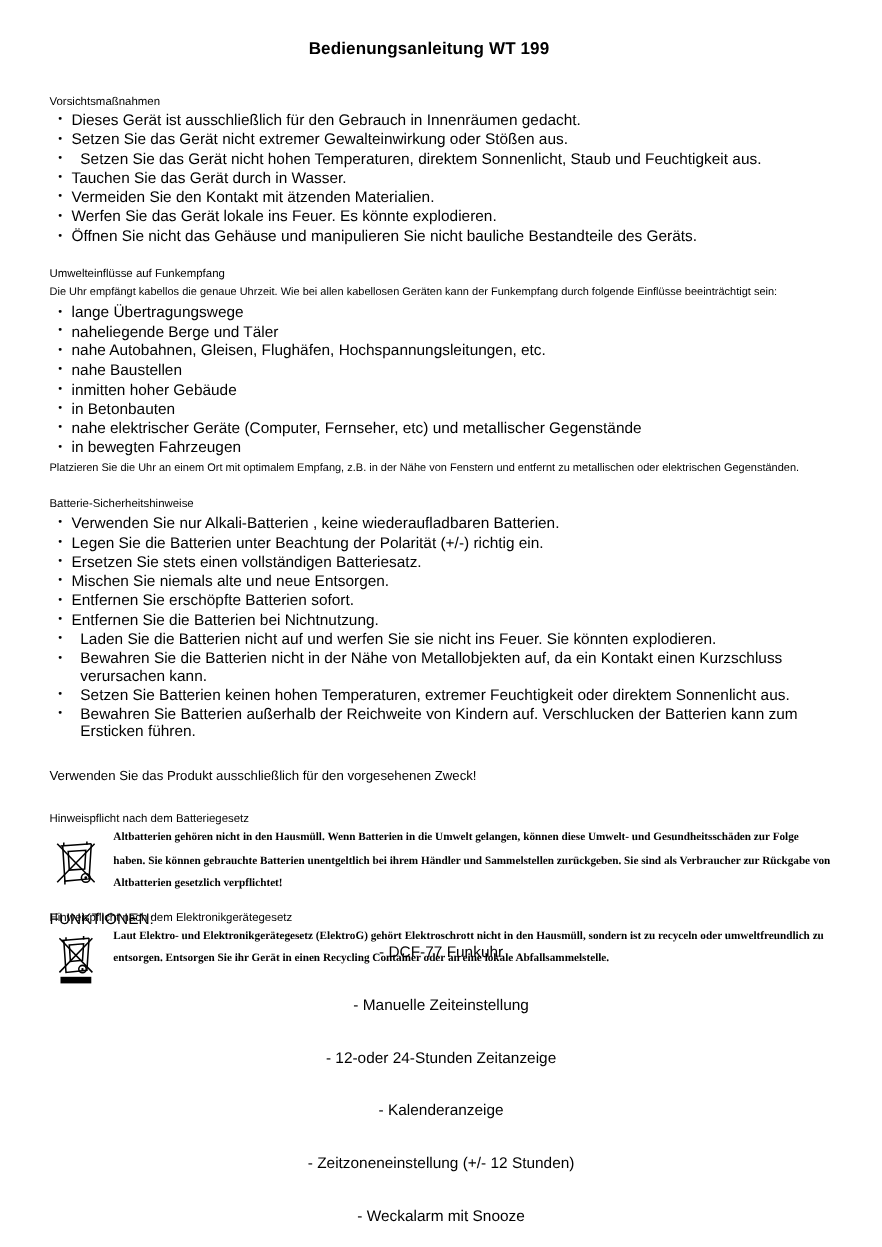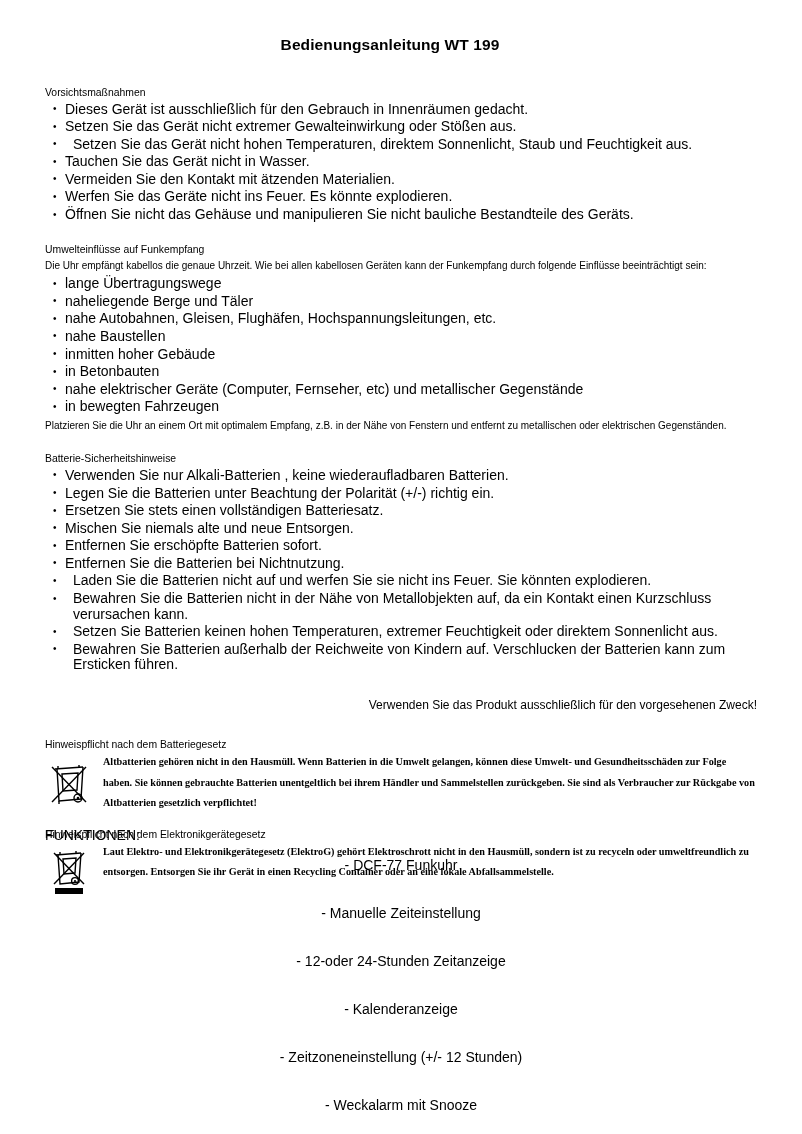--- a/index.html
+++ b/index.html
@@ -73,21 +73,20 @@
   ul.bullets > li.wide::before {
     left: 6px;
   }
   .gap-sec {
     height: 18px;
   }
   .statement {
     font-size: 12px;
     line-height: 16px;
     margin: 0;
-    text-align: right;
   }
   .notice-block {
     position: relative;
     min-height: 54px;
     font-family: Liberation Serif, serif;
   }
   .notice-body {
     margin-left: 58px;
     font-size: 10.2px;
     font-weight: bold;
@@ -136,23 +135,23 @@
 
   <div class="doc-title">Bedienungsanleitung WT 199</div>
 
   <div class="content">
 
     <div class="sec-head">Vorsichtsmaßnahmen</div>
     <ul class="bullets">
       <li>Dieses Gerät ist ausschließlich für den Gebrauch in Innenräumen gedacht.</li>
       <li>Setzen Sie das Gerät nicht extremer Gewalteinwirkung oder Stößen aus.</li>
       <li class="wide">Setzen Sie das Gerät nicht hohen Temperaturen, direktem Sonnenlicht, Staub und Feuchtigkeit aus.</li>
-      <li>Tauchen Sie das Gerät nicht in Wasser.</li>
+      <li>Tauchen Sie das Gerät durch in Wasser.</li>
       <li>Vermeiden Sie den Kontakt mit ätzenden Materialien.</li>
-      <li>Werfen Sie das Geräte nicht ins Feuer. Es könnte explodieren.</li>
+      <li>Werfen Sie das Gerät lokale ins Feuer. Es könnte explodieren.</li>
       <li>Öffnen Sie nicht das Gehäuse und manipulieren Sie nicht bauliche Bestandteile des Geräts.</li>
     </ul>
 
     <div class="gap-sec"></div>
 
     <div class="sec-head">Umwelteinflüsse auf Funkempfang</div>
     <p class="para">Die Uhr empfängt kabellos die genaue Uhrzeit. Wie bei allen kabellosen Geräten kann der Funkempfang durch folgende Einflüsse beeinträchtigt sein:</p>
     <ul class="bullets">
       <li>lange Übertragungswege</li>
       <li>naheliegende Berge und Täler</li>

